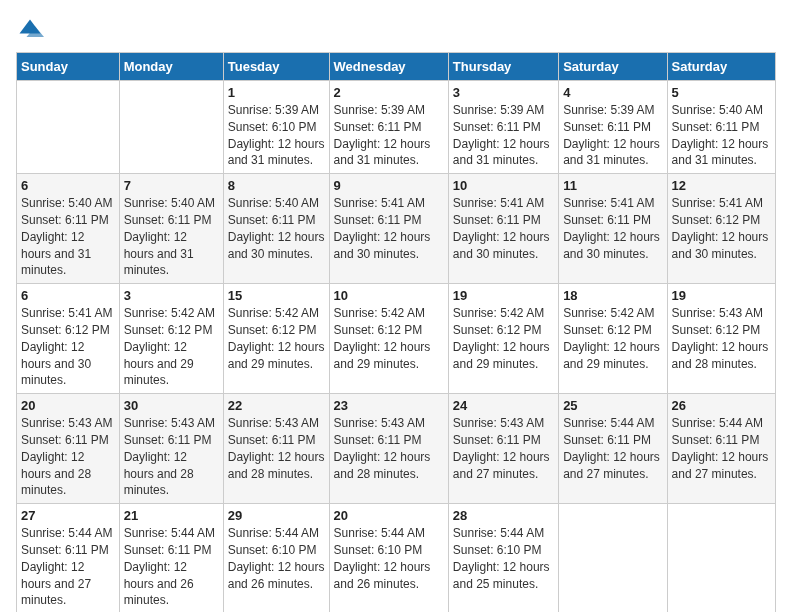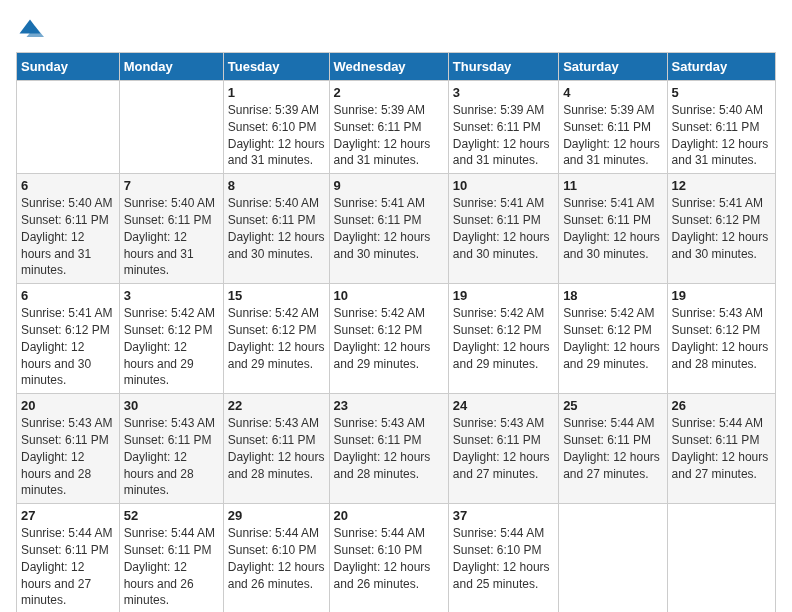--- a/index.html
+++ b/index.html
@@ -289,39 +289,39 @@
         </td>
       </tr>
       <tr>
         <td>
           <span class="day-num">27</span>
           <div class="day-info" style="white-space: pre-line;">Sunrise: 5:44 AM
 Sunset: 6:11 PM
 Daylight: 12 hours and 27 minutes.</div>
         </td>
         <td>
-          <span class="day-num">52</span>
+          <span class="day-num">21</span>
           <div class="day-info" style="white-space: pre-line;">Sunrise: 5:44 AM
 Sunset: 6:11 PM
 Daylight: 12 hours and 26 minutes.</div>
         </td>
         <td>
           <span class="day-num">29</span>
           <div class="day-info" style="white-space: pre-line;">Sunrise: 5:44 AM
 Sunset: 6:10 PM
 Daylight: 12 hours and 26 minutes.</div>
         </td>
         <td>
           <span class="day-num">20</span>
           <div class="day-info" style="white-space: pre-line;">Sunrise: 5:44 AM
 Sunset: 6:10 PM
 Daylight: 12 hours and 26 minutes.</div>
         </td>
         <td>
-          <span class="day-num">37</span>
+          <span class="day-num">28</span>
           <div class="day-info" style="white-space: pre-line;">Sunrise: 5:44 AM
 Sunset: 6:10 PM
 Daylight: 12 hours and 25 minutes.</div>
         </td>
         <td class="empty-cell"></td>
         <td class="empty-cell"></td>
       </tr>
     </tbody>
 </table>
 

